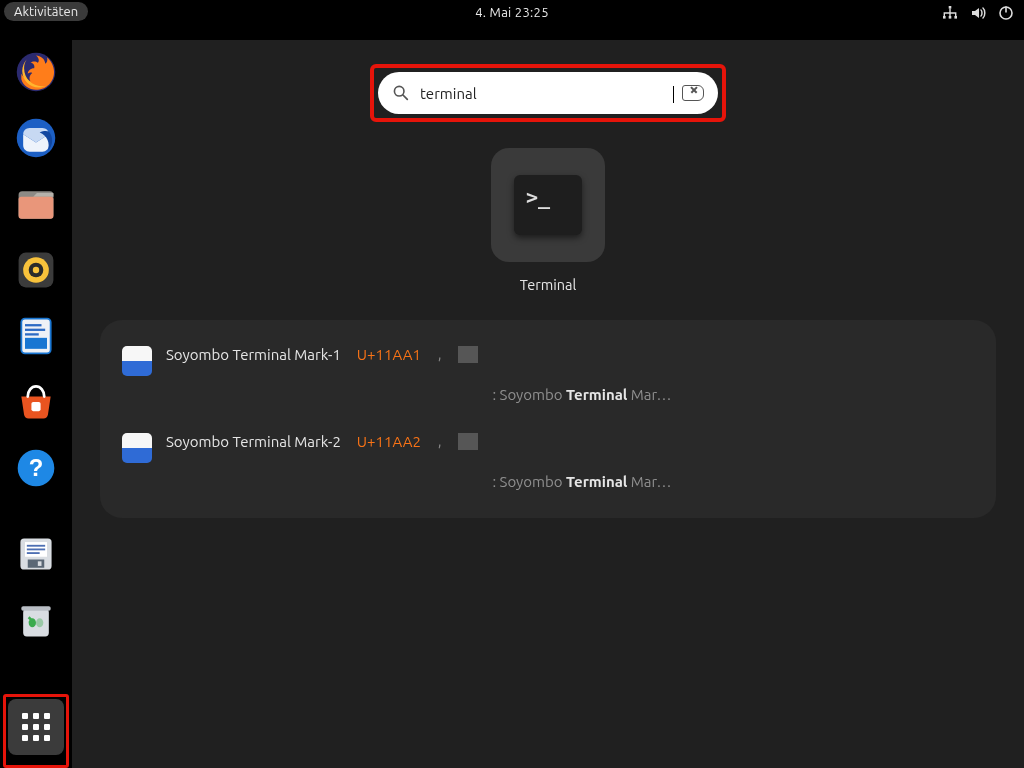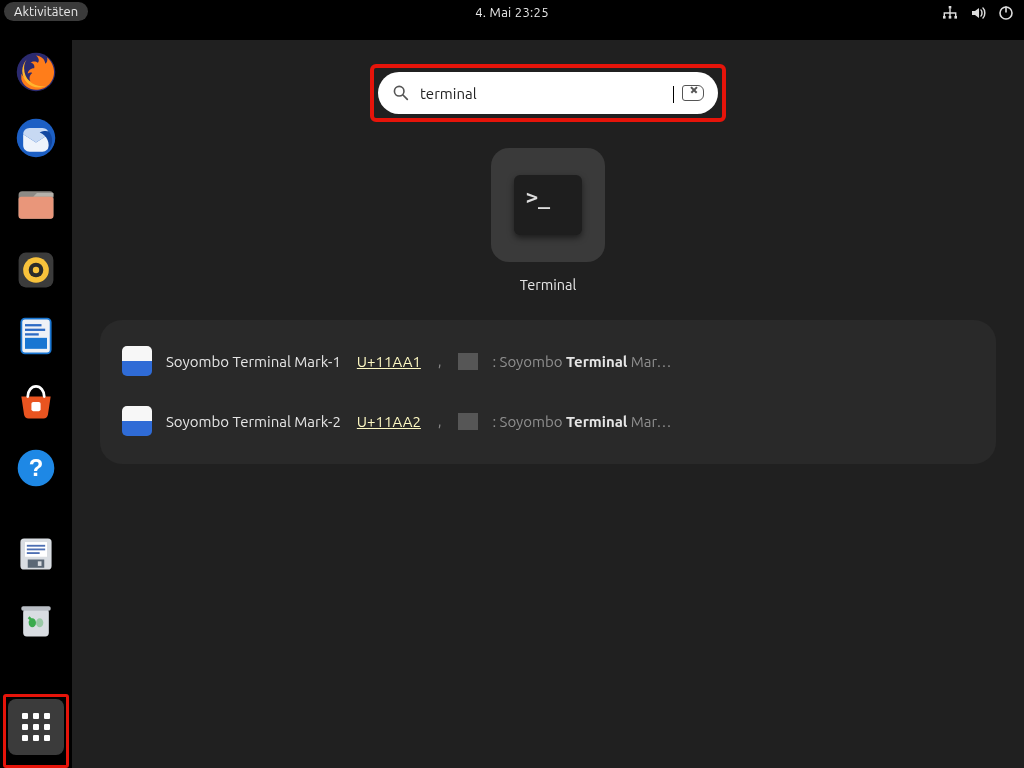--- a/index.html
+++ b/index.html
@@ -218,39 +218,39 @@
       radial-gradient(circle at 6px 7px,#2f6bd6 2px,transparent 2.3px),
       radial-gradient(circle at 20px 7px,#e95f39 2px,transparent 2.3px),
       radial-gradient(circle at 6px 21px,#fff 2px,transparent 2.3px),
       radial-gradient(circle at 20px 21px,#fff 2px,transparent 2.3px);
   }
   .provider-src span { font-size: 15px; }
 
   .char-results { flex: 1; }
   .char-row {
     display: flex;
-    align-items: center;
+    align-items: flex-start;
     gap: 14px;
     padding: 6px 0;
     cursor: pointer;
   }
   .char-row + .char-row { margin-top: 18px; }
   .glyph-box {
     width: 30px; height: 30px;
     background: linear-gradient(#f7f7f7 50%, #2f6bd6 50%);
     border-radius: 5px;
   }
   .char-name { font-size: 15px; }
-  .char-code { color: #fef9c3; font-size: 15px; margin-left: 2px; text-decoration: underline;}
+  .char-code { color: #f97316; font-size: 15px; margin-left: 2px;}
   .char-sep  { color: #8f8f8f; margin: 0 3px; }
   .char-preview-box {
     display:inline-block; width:20px; height:17px;
     background:#565656; vertical-align:-3px;
   }
-  .char-desc { color: #8f8f8f; font-size: 15px; }
+  .char-desc { color: #8f8f8f; font-size: 15px; margin-top: 40px; }
   .char-desc b { color: #e6e6e6; font-weight: 600; }
 </style>
 </head>
 <body>
 
 <div class="topbar">
   <div class="activities">Aktivitäten</div>
   <div class="clock">4. Mai  23:25</div>
   <div class="tray">
     <span>

